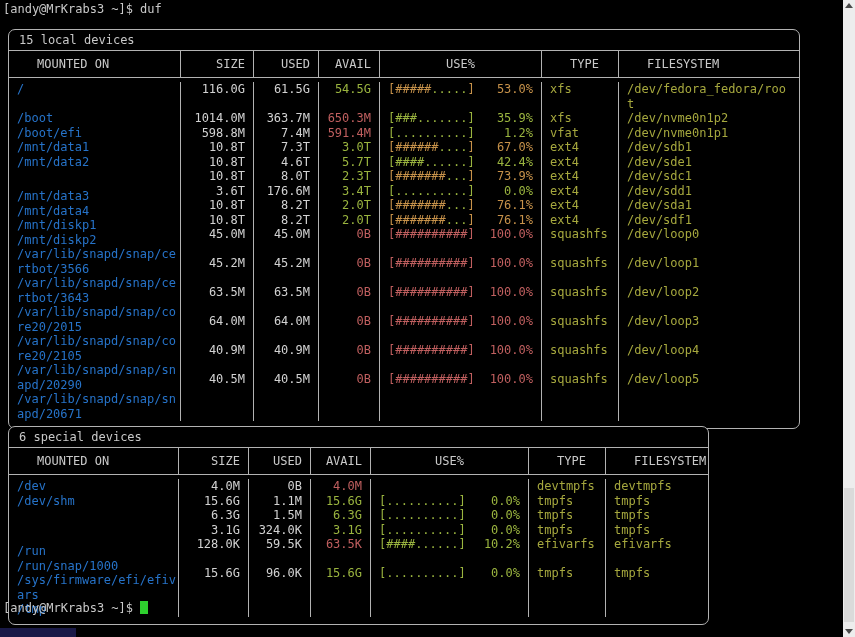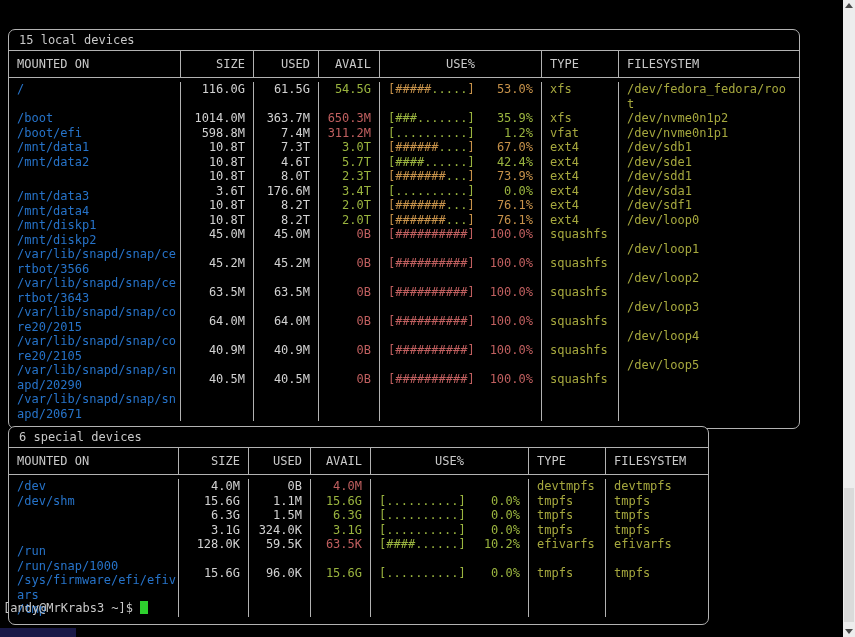--- a/index.html
+++ b/index.html
@@ -6,40 +6,41 @@
   html,body{width:855px;height:637px;overflow:hidden;background:#000;}
   body{font-family:"DejaVu Sans Mono",monospace;font-size:12px;line-height:14.5px;}
   .screen{position:relative;width:855px;height:637px;background:#000;}
   .prompt-line{position:absolute;left:3px;color:var(--fg);white-space:pre;}
   .cmd{margin-left:7px;}
   .cursor{display:inline-block;width:8px;height:13px;background:var(--cursor);vertical-align:-2px;margin-left:7px;}
   .duf-table{position:absolute;border:1px solid var(--border);border-radius:7px;background:#000;}
   .t-title{height:21px;line-height:21px;padding-left:10px;color:var(--fg);border-bottom:1px solid var(--border);white-space:pre;}
   .t-hdr{display:grid;height:27px;border-bottom:1px solid var(--border);}
   .hcell{line-height:27px;color:var(--fg);white-space:pre;overflow:hidden;}
-  .a-l{padding-left:8px;} .a-r{text-align:right;padding-right:8px;} .a-c{text-align:center;}
+  .a-l{padding-left:8px;margin-left:20px;} .a-r{text-align:right;padding-right:8px;} .a-c{text-align:center;}
   .sep{border-right:1px solid var(--border);}
   .t-body{display:grid;padding:4px 0 7px;}
   .blk{overflow:visible;}
   .ln{height:14.5px;white-space:pre;overflow:visible;}
   .pl{padding-left:8px;} .pr{text-align:right;padding-right:8px;}
   .bar{display:flex;justify-content:space-between;padding:0 8px;}
   .c-blue{color:var(--blue);} .c-green{color:var(--green);} .c-olive{color:var(--olive);}
   .c-yellow{color:var(--yellow);} .c-red{color:var(--red);} .c-white{color:var(--val);}
   .scrollbar{position:absolute;right:0;top:0;width:12px;height:637px;background:#ededed;}
   .sb-arrow-up{position:absolute;left:2px;top:3px;width:0;height:0;border-left:4px solid transparent;border-right:4px solid transparent;border-bottom:5px solid #4a4a4a;}
   .sb-arrow-down{position:absolute;left:2px;bottom:3px;width:0;height:0;border-left:4px solid transparent;border-right:4px solid transparent;border-top:5px solid #4a4a4a;}
   .sb-thumb{position:absolute;left:1px;width:10px;top:488px;height:134px;background:#dadada;}
   .taskbar-chip{position:absolute;left:0;bottom:0;width:76px;height:9px;background:#191947;}
 </style>
 </head>
 <body>
 
 <div class="screen">
 
+  <div class="prompt-line" style="top:2px;"><span>[andy@MrKrabs3 ~]$</span><span class="cmd">duf</span></div>
 
   <div class="duf-table" style="left:8px;top:29px;width:792px;">
     <div class="t-title">15 local devices</div>
     <div class="t-hdr" style="grid-template-columns: 172px 73px 65px 61px 162px 77px 1fr;">
         <div class="hcell a-l sep">MOUNTED ON</div>
         <div class="hcell a-r sep">SIZE</div>
         <div class="hcell a-r sep">USED</div>
         <div class="hcell a-r sep">AVAIL</div>
         <div class="hcell a-c sep">USE%</div>
         <div class="hcell a-l sep">TYPE</div>
@@ -194,21 +195,21 @@
           </div>
         </div>
         <div class="bcol sep">
           <div class="blk" style="height: 29px;">
             <div class="ln pr c-green">54.5G</div>
           </div>
           <div class="blk" style="height: 14.5px;">
             <div class="ln pr c-red">650.3M</div>
           </div>
           <div class="blk" style="height: 14.5px;">
-            <div class="ln pr c-red">311.2M</div>
+            <div class="ln pr c-red">591.4M</div>
           </div>
           <div class="blk" style="height: 14.5px;">
             <div class="ln pr c-green">3.0T</div>
           </div>
           <div class="blk" style="height: 14.5px;">
             <div class="ln pr c-green">5.7T</div>
           </div>
           <div class="blk" style="height: 14.5px;">
             <div class="ln pr c-green">2.3T</div>
           </div>
@@ -343,20 +344,23 @@
             <div class="ln pl c-olive">/dev/nvme0n1p2</div>
           </div>
           <div class="blk" style="height: 14.5px;">
             <div class="ln pl c-olive">/dev/nvme0n1p1</div>
           </div>
           <div class="blk" style="height: 14.5px;">
             <div class="ln pl c-olive">/dev/sdb1</div>
           </div>
           <div class="blk" style="height: 14.5px;">
             <div class="ln pl c-olive">/dev/sde1</div>
+          </div>
+          <div class="blk" style="height: 14.5px;">
+            <div class="ln pl c-olive">/dev/sdc1</div>
           </div>
           <div class="blk" style="height: 14.5px;">
             <div class="ln pl c-olive">/dev/sdd1</div>
           </div>
           <div class="blk" style="height: 14.5px;">
             <div class="ln pl c-olive">/dev/sda1</div>
           </div>
           <div class="blk" style="height: 14.5px;">
             <div class="ln pl c-olive">/dev/sdf1</div>
           </div>

